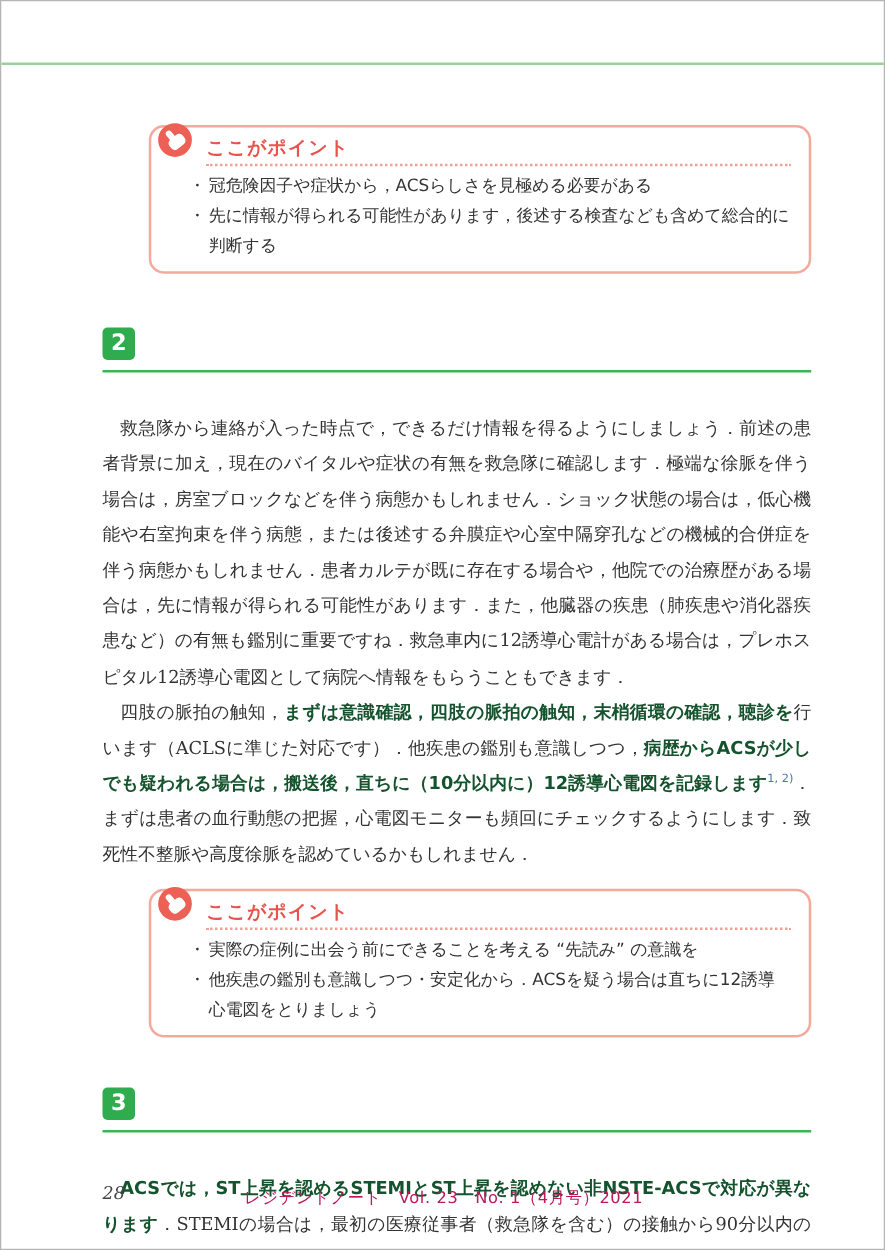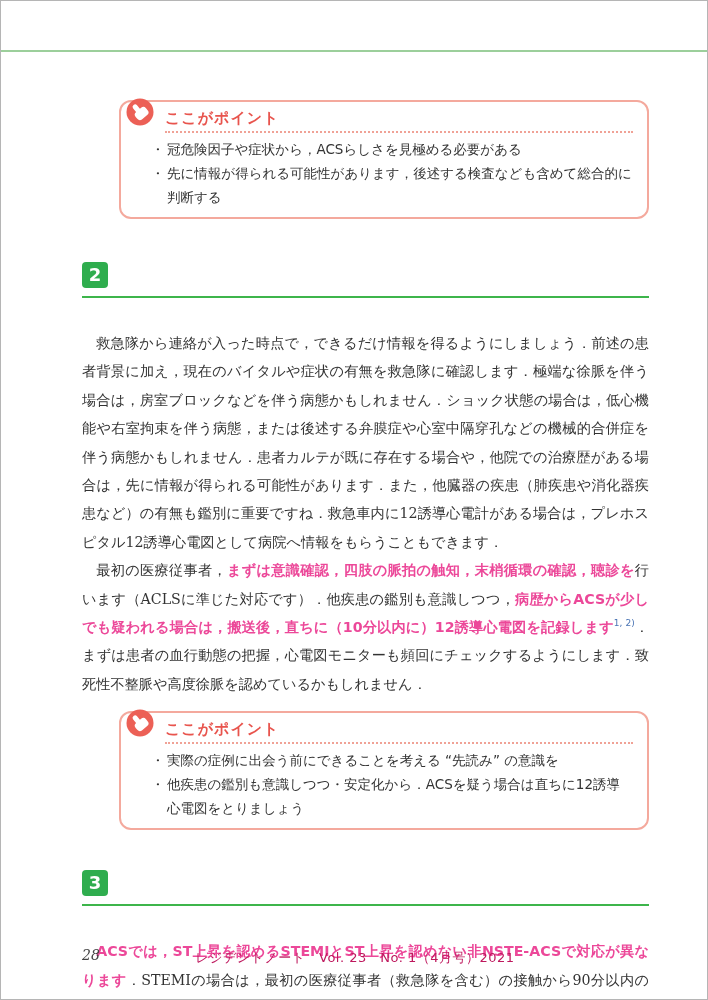--- a/index.html
+++ b/index.html
@@ -74,21 +74,21 @@
   .paras{margin-top:31px;}
   .body-text{
     margin:0;
     font-size:14.2px;line-height:28.4px;
     text-align:justify;
     text-indent:1em;
     color:#333;
   }
   .emph{
     font-family:"DejaVu Sans","Liberation Sans",sans-serif;
-    font-weight:700;color:#ec4899;
+    font-weight:700;color:#14532d;
   }
   .ref{
     color:#4a74b4;font-size:9px;vertical-align:super;line-height:0;
     font-family:"DejaVu Sans","Liberation Sans",sans-serif;
   }
   
   .footer{
     position:absolute;left:0;bottom:32px;width:708px;text-align:center;
   }
   .page-num{
@@ -133,21 +133,21 @@
         </div>
       </div>
     </div>
 
     <div class="section-heading sh2">
       <span class="sec-num">2</span>
     </div>
 
     <div class="paras">
       <p class="body-text">救急隊から連絡が入った時点で，できるだけ情報を得るようにしましょう．前述の患者背景に加え，現在のバイタルや症状の有無を救急隊に確認します．極端な徐脈を伴う場合は，房室ブロックなどを伴う病態かもしれません．ショック状態の場合は，低心機能や右室拘束を伴う病態，または後述する弁膜症や心室中隔穿孔などの機械的合併症を伴う病態かもしれません．患者カルテが既に存在する場合や，他院での治療歴がある場合は，先に情報が得られる可能性があります．また，他臓器の疾患（肺疾患や消化器疾患など）の有無も鑑別に重要ですね．救急車内に12誘導心電計がある場合は，プレホスピタル12誘導心電図として病院へ情報をもらうこともできます．</p>
-      <p class="body-text"><span>最初の医療従事者，</span><span class="emph">まずは意識確認，四肢の脈拍の触知，末梢循環の確認，聴診を</span><span>行います（ACLSに準じた対応です）．他疾患の鑑別も意識しつつ，</span><span class="emph">病歴からACSが少しでも疑われる場合は，搬送後，直ちに（10分以内に）12誘導心電図を記録します</span><span class="ref">1, 2)</span><span>．まずは患者の血行動態の把握，心電図モニターも頻回にチェックするようにします．致死性不整脈や高度徐脈を認めているかもしれません．</span></p>
+      <p class="body-text"><span>四肢の脈拍の触知，</span><span class="emph">まずは意識確認，四肢の脈拍の触知，末梢循環の確認，聴診を</span><span>行います（ACLSに準じた対応です）．他疾患の鑑別も意識しつつ，</span><span class="emph">病歴からACSが少しでも疑われる場合は，搬送後，直ちに（10分以内に）12誘導心電図を記録します</span><span class="ref">1, 2)</span><span>．まずは患者の血行動態の把握，心電図モニターも頻回にチェックするようにします．致死性不整脈や高度徐脈を認めているかもしれません．</span></p>
     </div>
 
     <div class="callout co2">
       <span class="callout-icon">
         <svg width="30" height="30" viewBox="0 0 30 30">
           <circle cx="15" cy="15" r="13.5" fill="#ec6056"></circle>
           <g transform="rotate(-40 15 15)" fill="#ffffff">
             <rect x="12" y="5.5" width="5" height="12" rx="2.5"></rect>
             <rect x="8.5" y="12.5" width="13.5" height="9.5" rx="3.5"></rect>
           </g>

